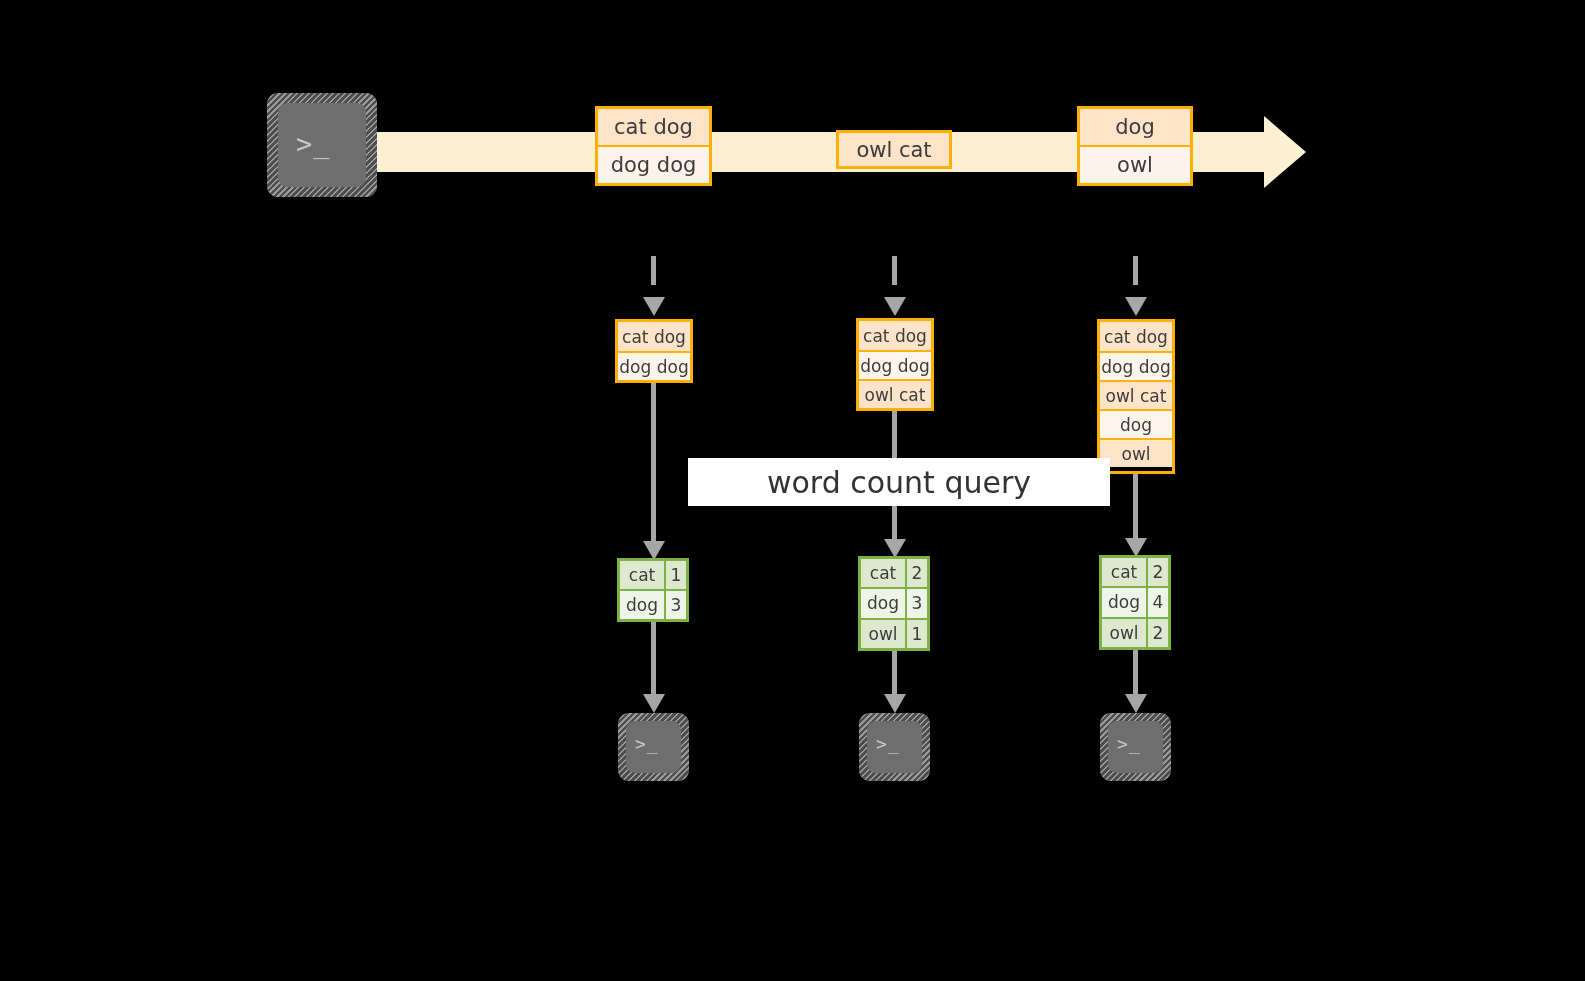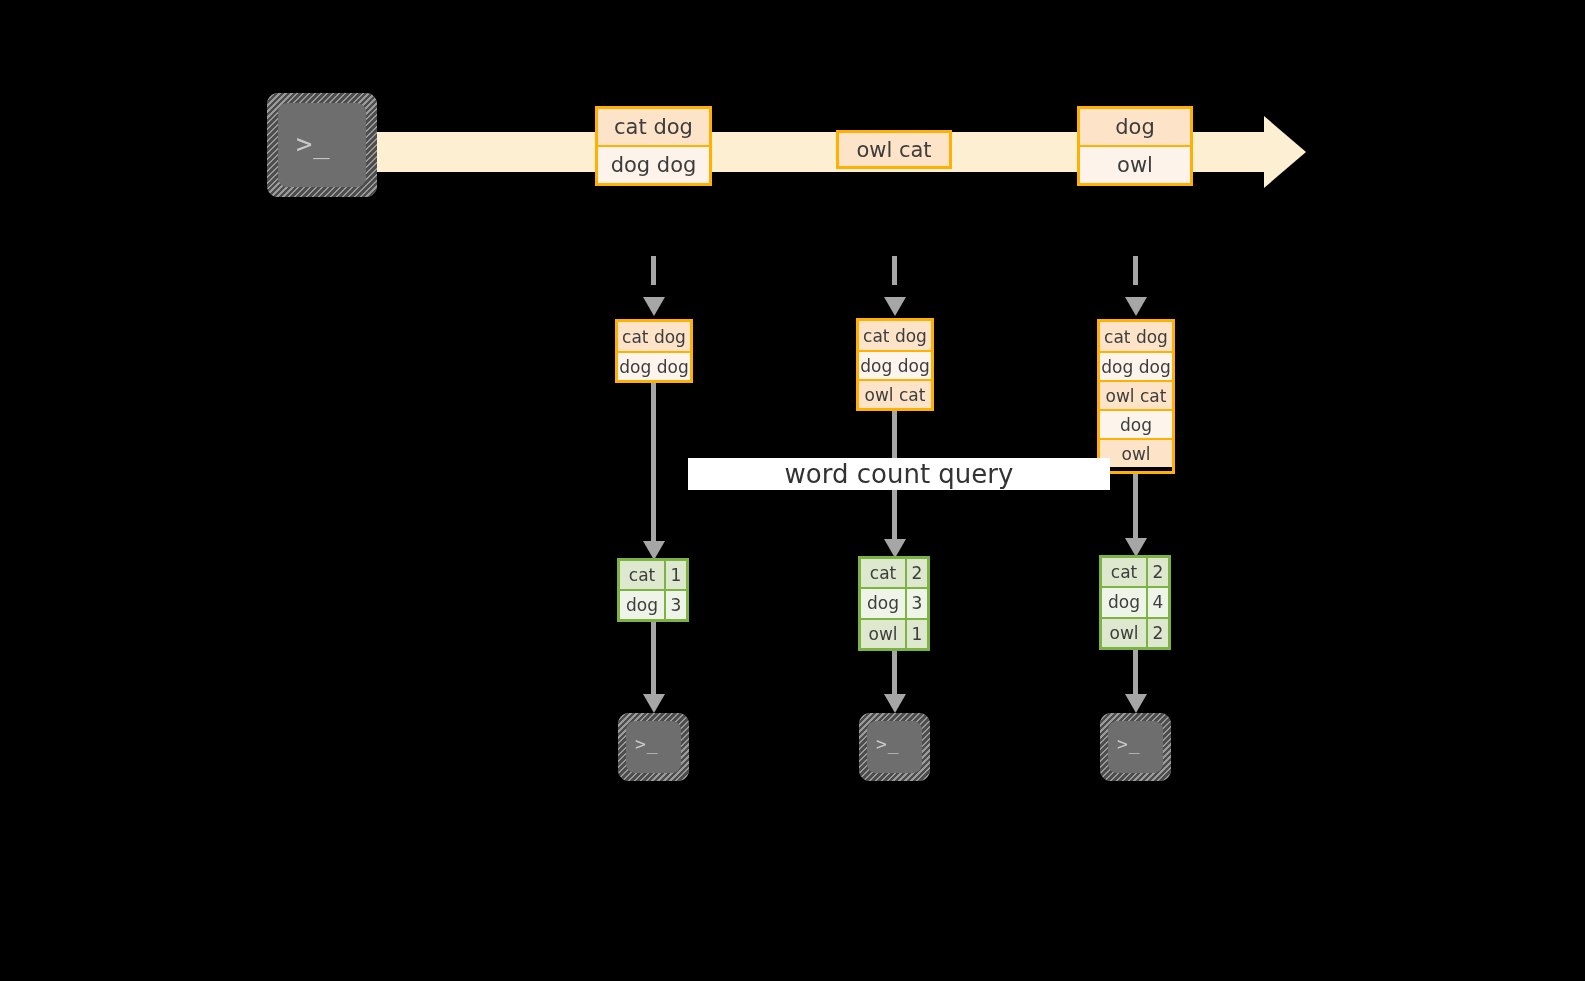--- a/index.html
+++ b/index.html
@@ -296,15 +296,15 @@
 
   <div class="vline" style="left:1133px; top:650px; width:5px; height:46px;"></div>
   <div class="varrow" style="left:1125px; top:694px;"></div>
 
   <div class="terminal" style="left:1100px; top:713px; width:71px; height:68px;">
     <div class="hatch"></div>
     <div class="face" style="left:8px; top:8px; right:8px; bottom:8px;"></div>
     <div class="glyph" style="left:17px; top:22px; font-size:18px;">&gt;_</div>
   </div>
 
-  <div class="querylabel" style="left:688px; top:458px; width:422px; height:32px; font-size:26px;">word count query</div>
+  <div class="querylabel" style="left:688px; top:458px; width:422px; height:48px; font-size:30px;">word count query</div>
 
 </div>
 
 </body></html>

